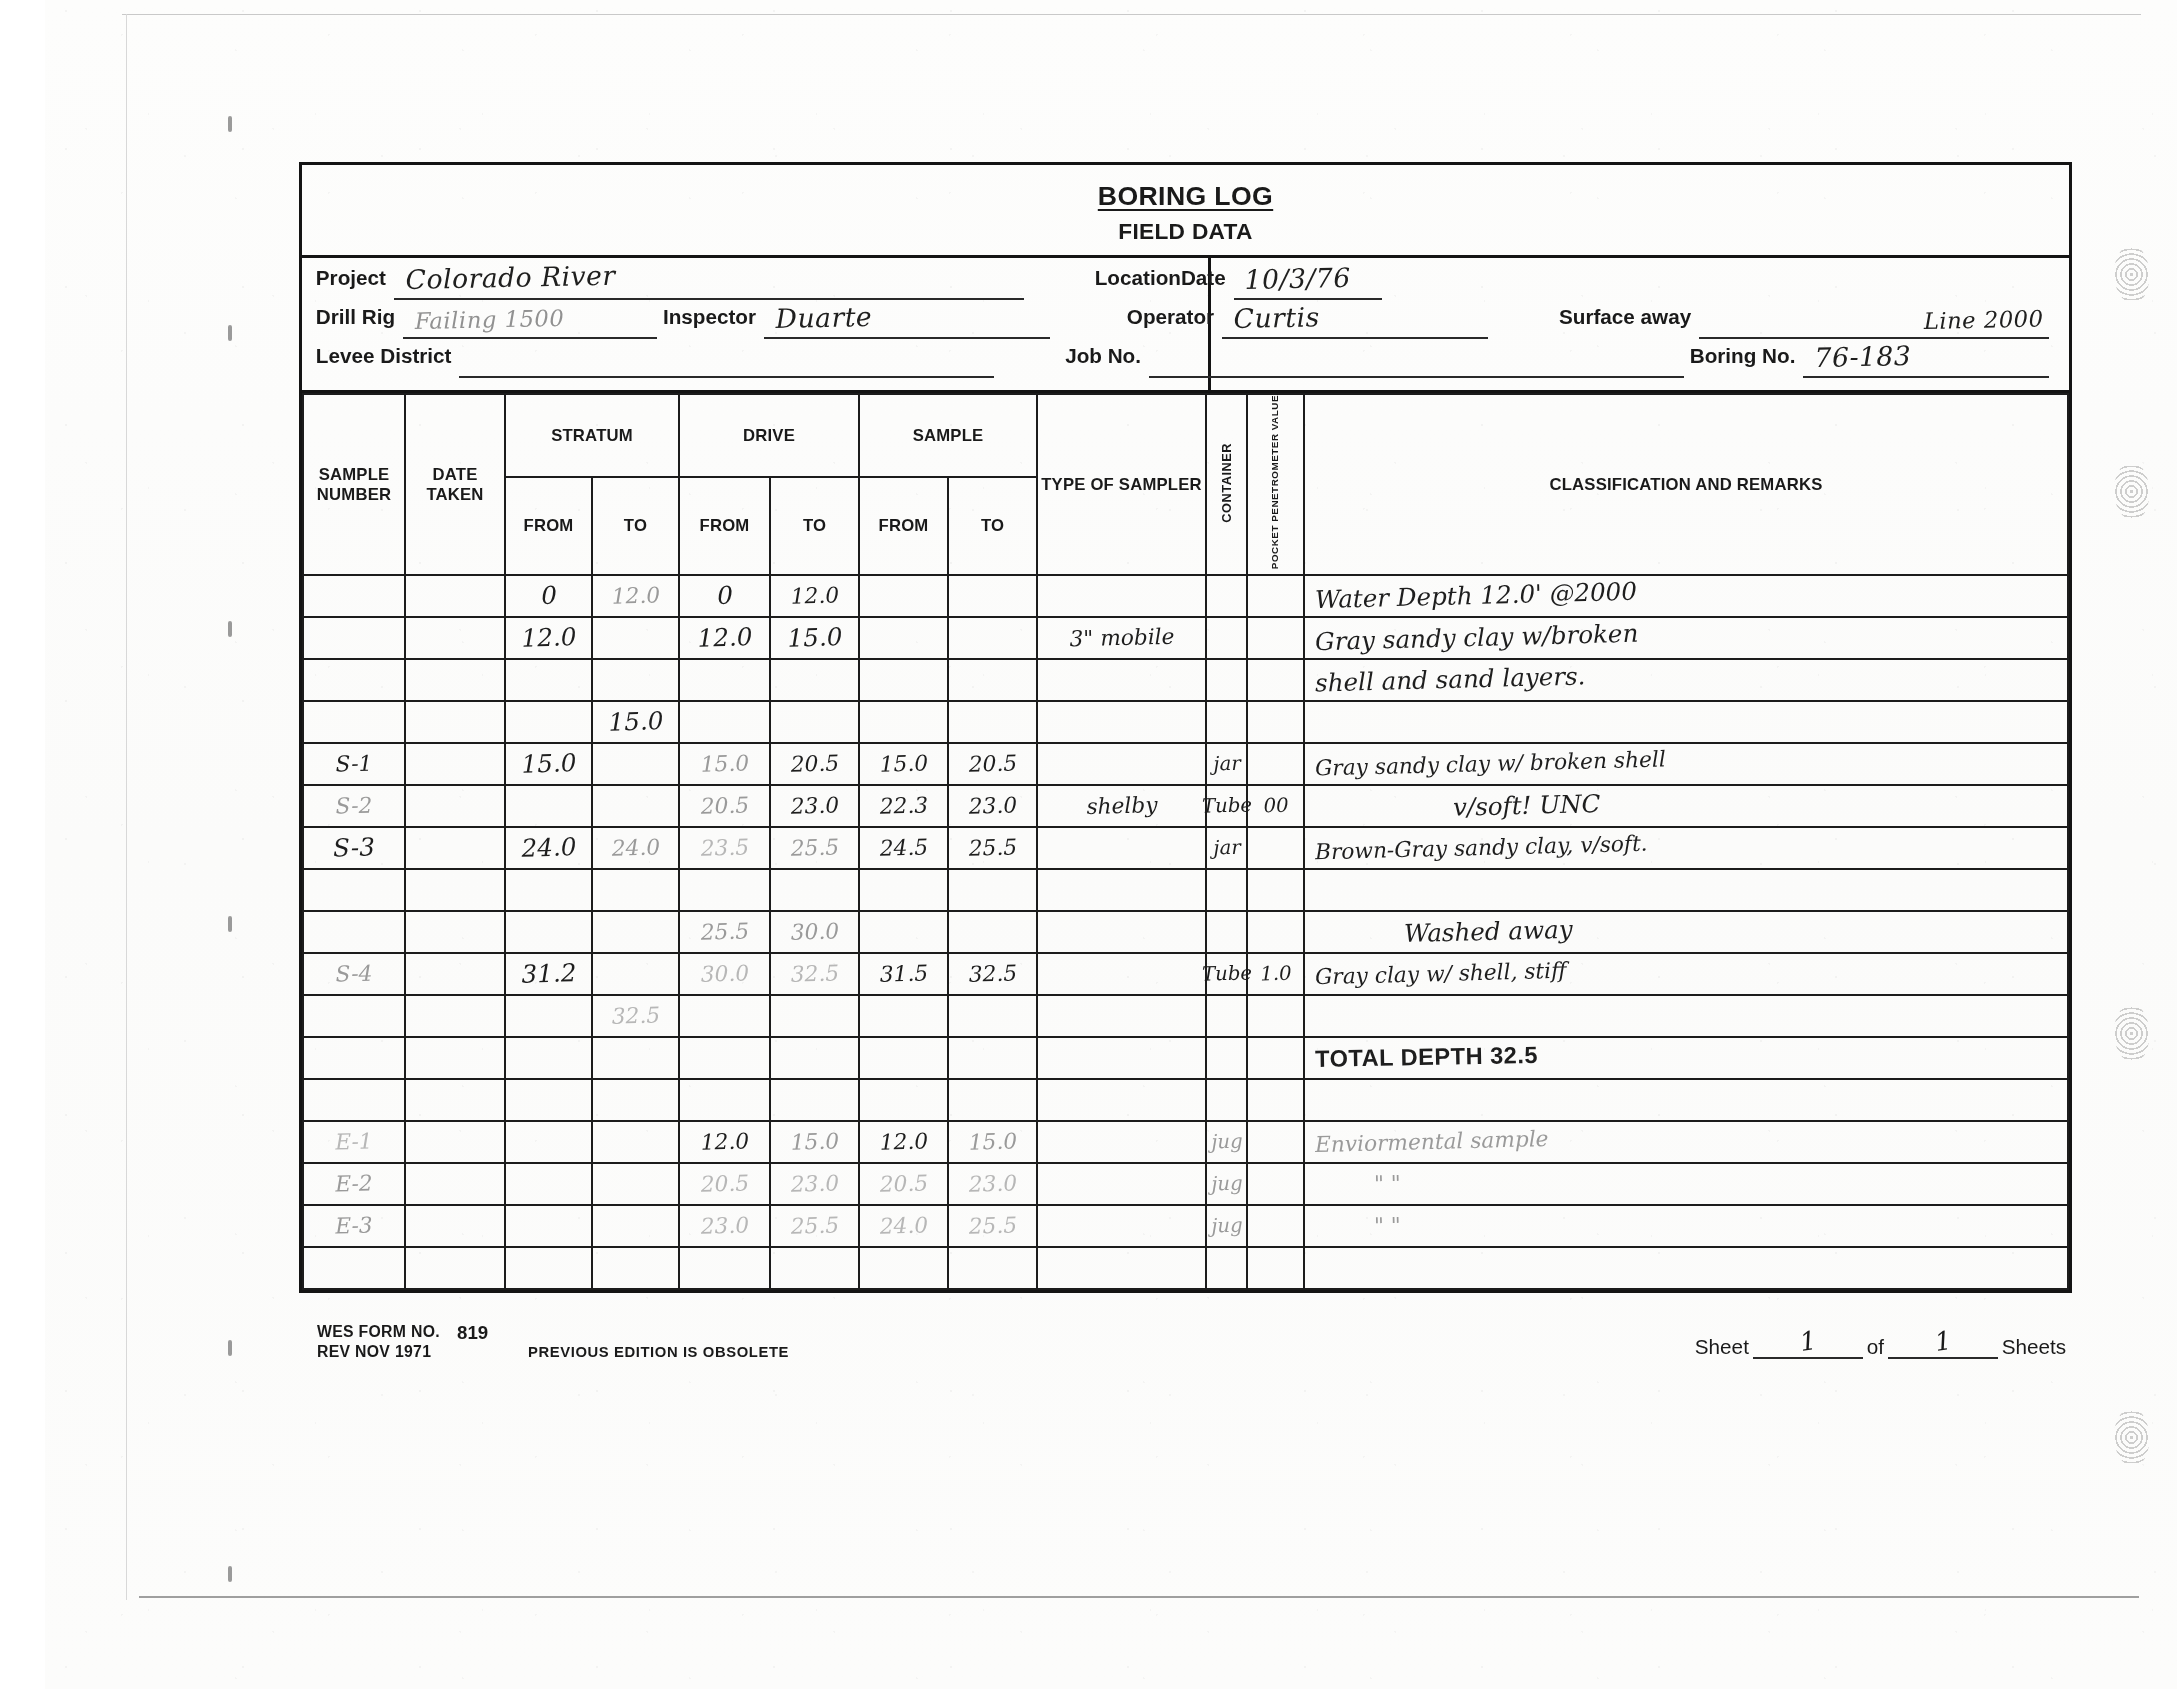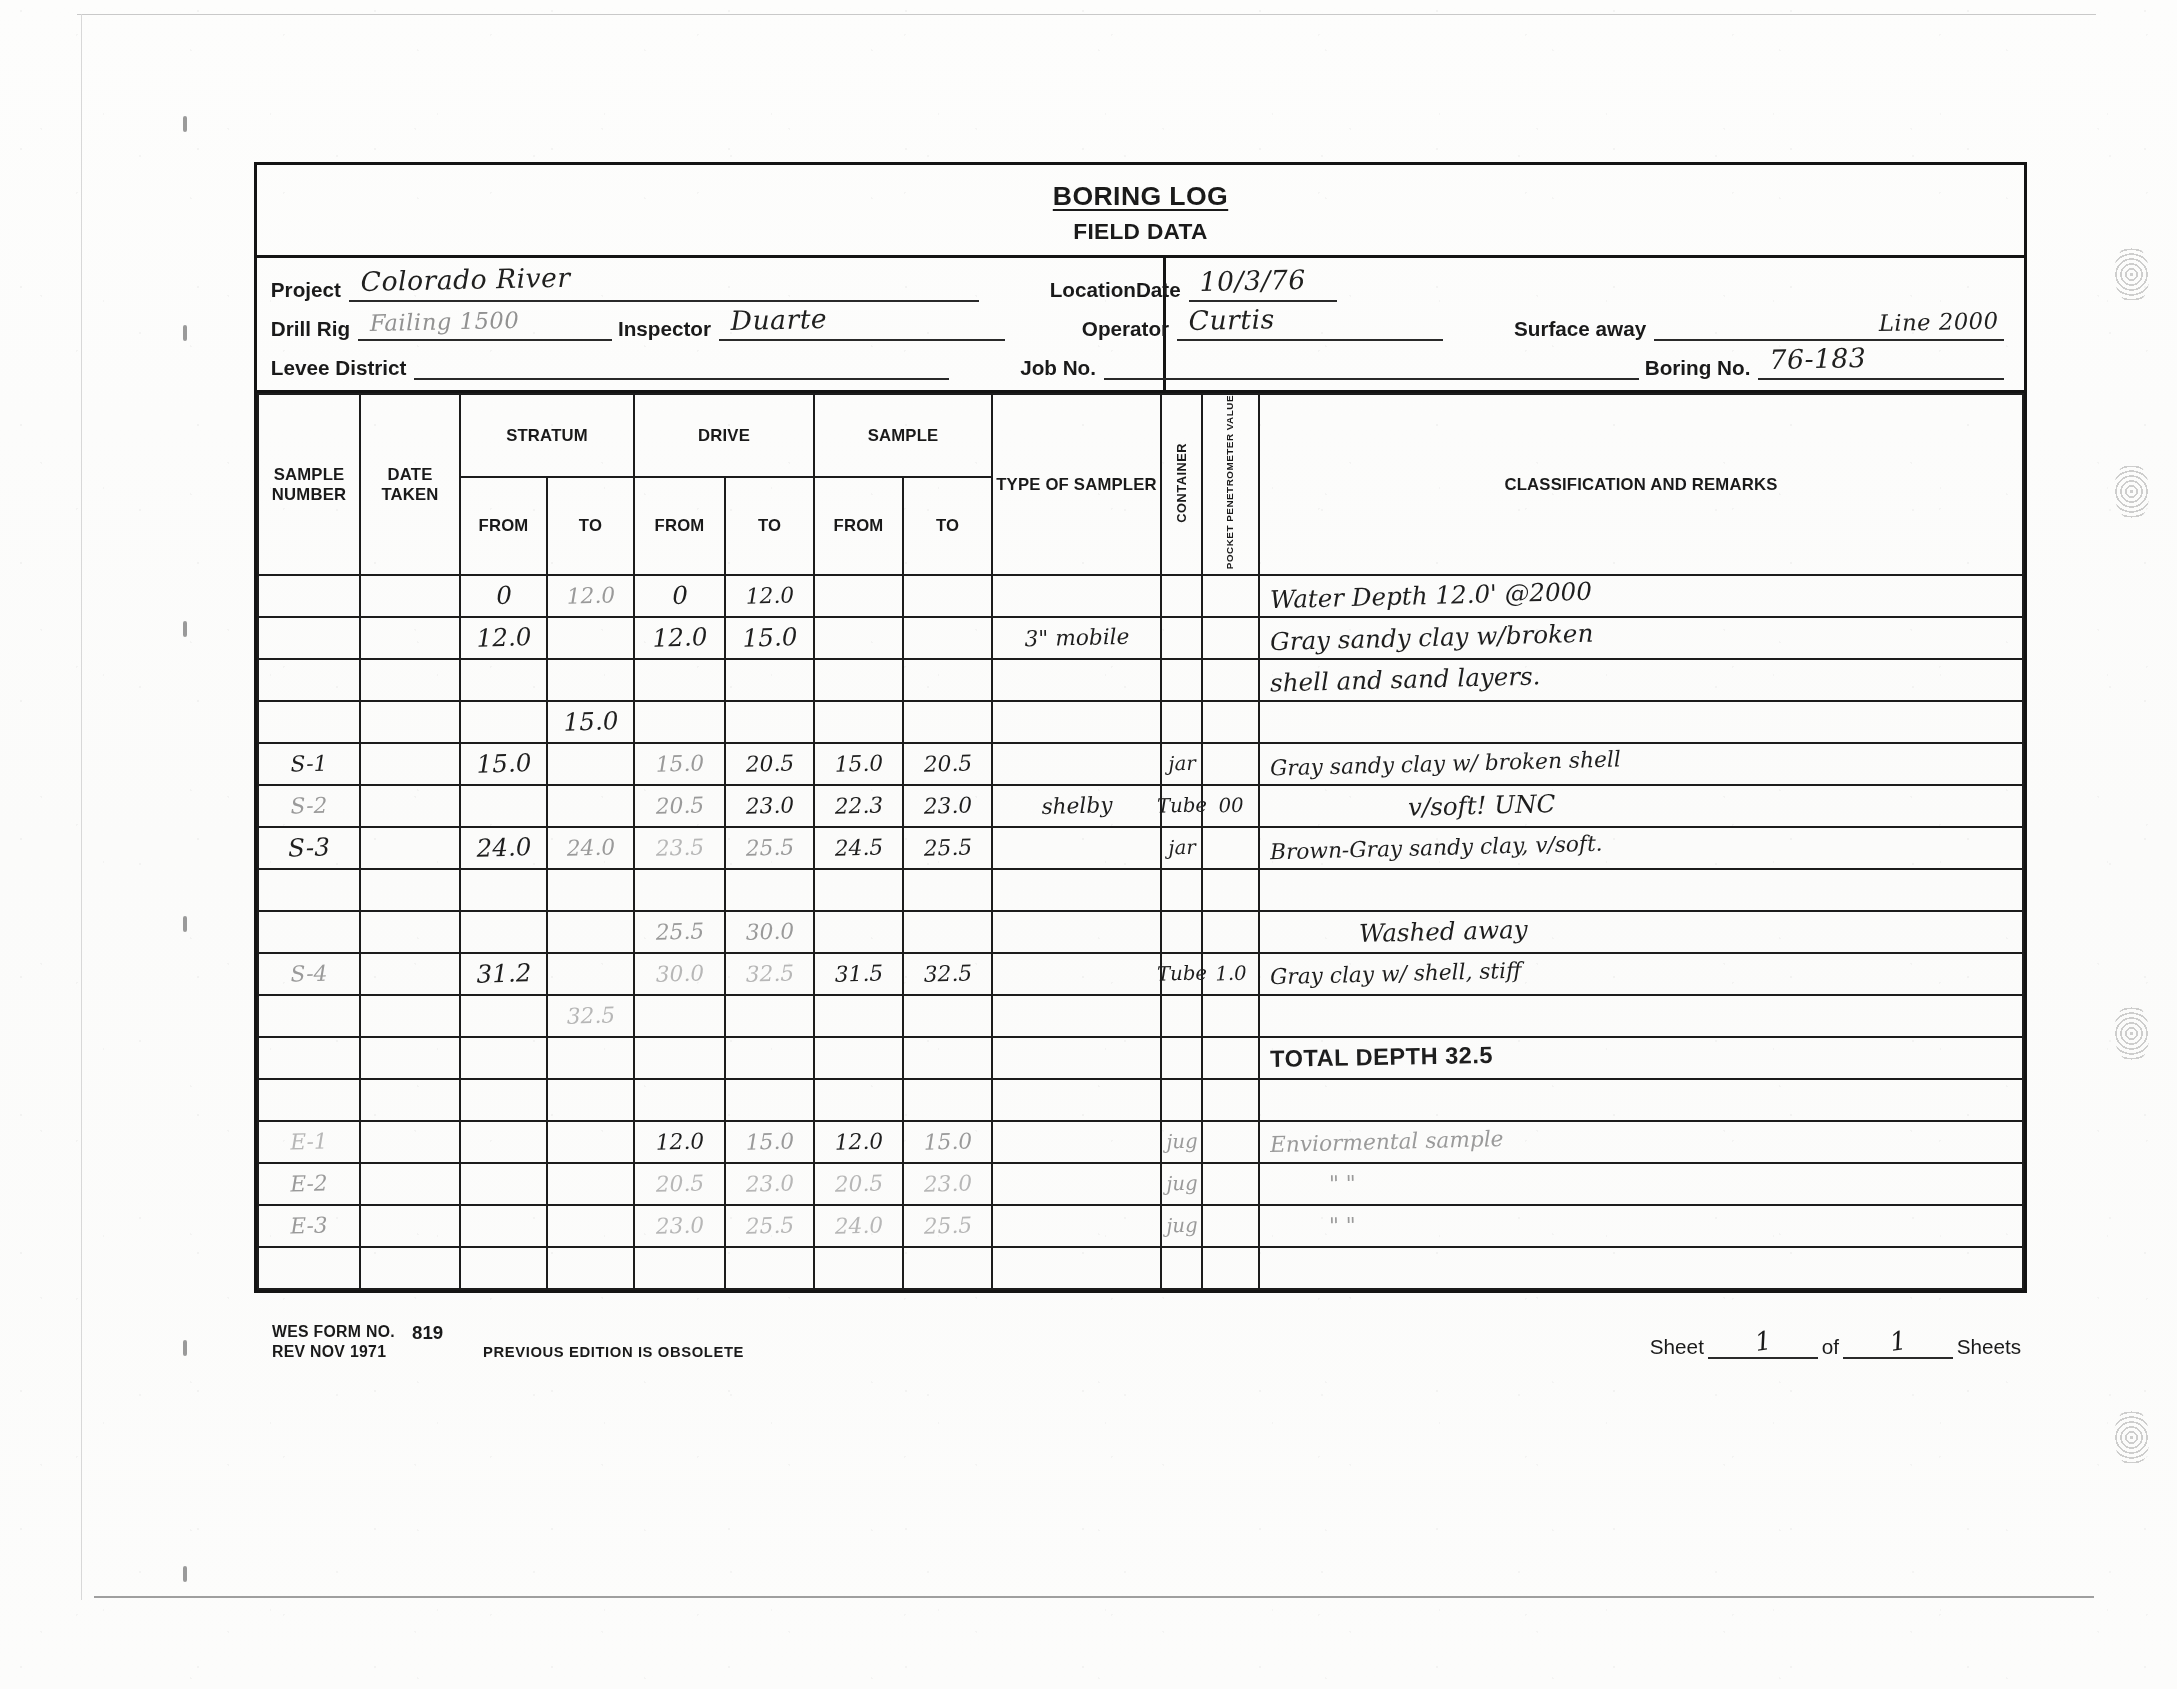--- a/index.html
+++ b/index.html
@@ -22,20 +22,21 @@
     inset: 0;
     background:
       radial-gradient(circle at 12% 8%, rgba(0,0,0,0.035) 0 1px, transparent 1px),
       radial-gradient(circle at 37% 22%, rgba(0,0,0,0.03) 0 1px, transparent 1px),
       radial-gradient(circle at 62% 61%, rgba(0,0,0,0.03) 0 1px, transparent 1px),
       radial-gradient(circle at 84% 34%, rgba(0,0,0,0.03) 0 1px, transparent 1px),
       radial-gradient(circle at 22% 77%, rgba(0,0,0,0.03) 0 1px, transparent 1px),
       radial-gradient(circle at 71% 88%, rgba(0,0,0,0.03) 0 1px, transparent 1px),
       linear-gradient(180deg, #fdfdfc 0%, #fbfbfa 50%, #fcfcfb 100%);
     background-size: 177px 138px, 207px 158px, 167px 187px, 227px 148px, 187px 167px, 197px 177px, 100% 100%;
+    margin-left: 45px;
   }
 
   
   .scan-edge-top {
     position: absolute;
     left: 77px; top: 13.8px; width: 2019px; height: 1px;
     background: #c9c9c9;
   }
   .scan-edge-bottom {
     position: absolute;
@@ -101,21 +102,20 @@
   }
 
   
   .hdr {
     border-bottom: 3px solid #141414;
     padding: 8.9px 0 6.9px 0;
     position: relative;
   }
   .hdr-row {
     display: flex;
-    align-items: flex-end;
     height: 39px;
     padding: 0 13.8px;
     position: relative;
   }
   .lbl {
     font-size: 20.7px;
     font-weight: bold;
     white-space: nowrap;
     padding-bottom: 3px;
   }

